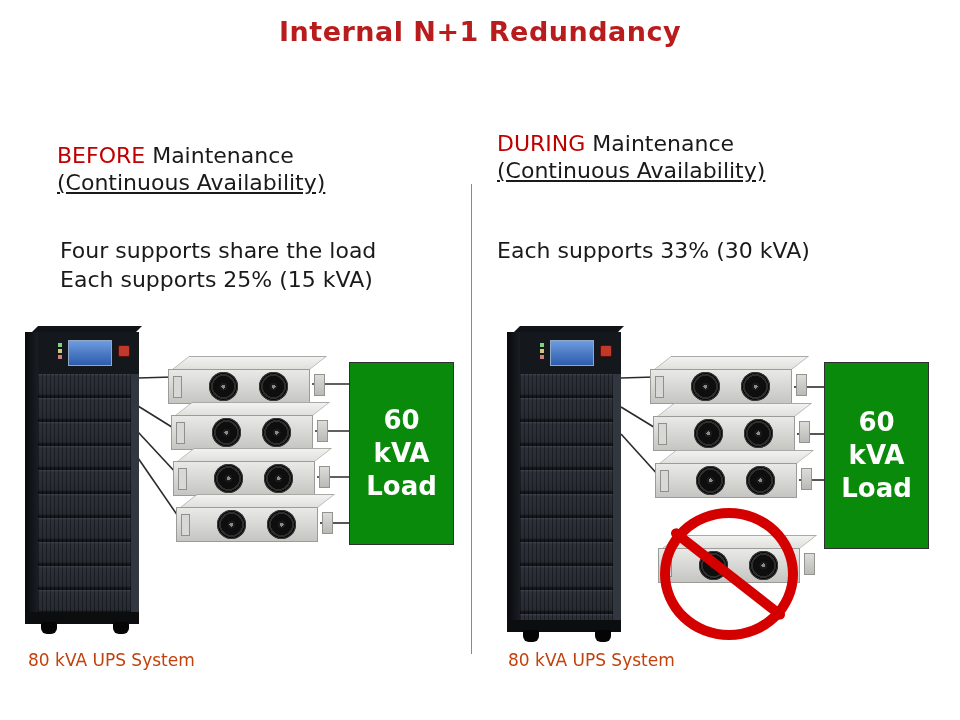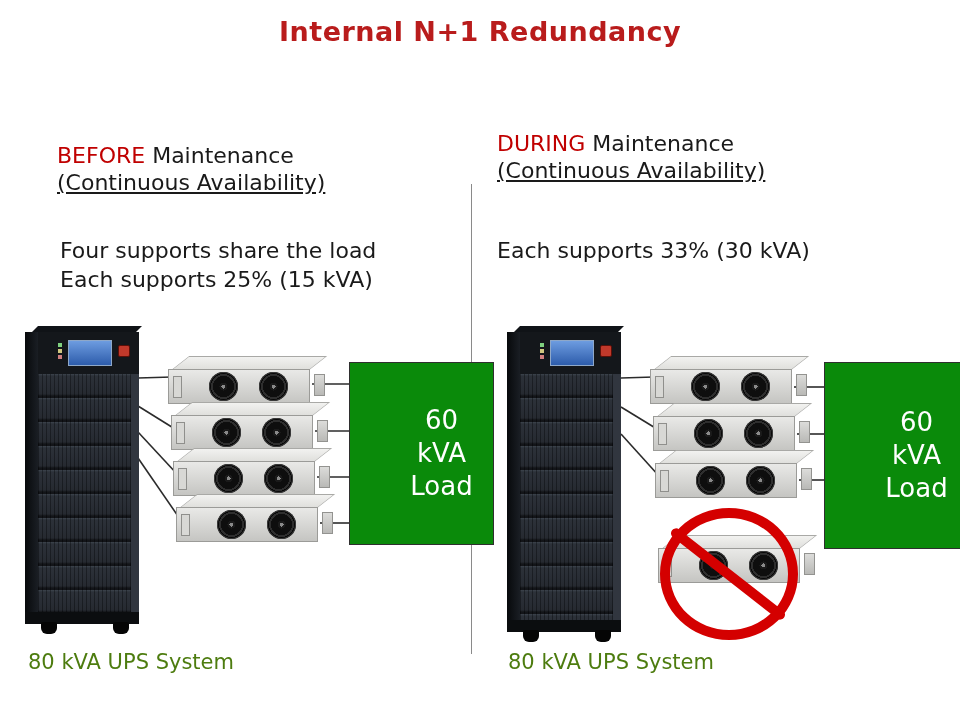--- a/index.html
+++ b/index.html
@@ -9,30 +9,30 @@
   }
   
   .title{
     position:absolute;top:16px;left:0;width:960px;text-align:center;
     font-size:27px;font-weight:bold;color:#b91c1c;letter-spacing:.5px;
   }
   .hdr{position:absolute;font-size:22px;line-height:27px;color:#1a1a1a;}
   .hdr .red{color:#C00000;}
   .hdr .under{text-decoration:underline;}
   .desc{position:absolute;font-size:22px;line-height:29px;color:#1a1a1a;}
-  .caption{position:absolute;font-size:21px;color:#4d7c0f;text-align:right;}
+  .caption{position:absolute;font-size:17px;color:#c2410c;text-align:right;}
   .divider{position:absolute;left:471px;top:184px;width:1px;height:470px;background:#8a8a8a;}
   
   svg.wires{position:absolute;left:0;top:0;z-index:1;}
   svg.wires line{stroke:#2b2b2b;stroke-width:1.6;}
   
   .load-box{
     position:absolute;width:103px;background:#0A8A0A;border:1px solid #2f2f2f;z-index:2;
-    color:#fff;font-weight:normal;font-size:26px;line-height:33px;text-align:center;
-    display:flex;flex-direction:column;justify-content:center;padding-left:40px;
+    color:#fff;font-weight:bold;font-size:26px;line-height:33px;text-align:center;
+    display:flex;flex-direction:column;justify-content:center;
   }
   
   .tower{position:absolute;width:114px;z-index:2;}
   .t-cap{position:absolute;left:6px;top:-6px;width:104px;height:7px;background:#101317;
          transform:skewX(-45deg);transform-origin:0 100%;}
   .t-side{position:absolute;left:0;top:0;bottom:12px;width:13px;
           background:linear-gradient(to right,#07090b,#1a1e24);}
   .t-head{position:absolute;left:13px;right:0;top:0;height:42px;background:#14171b;
           border-bottom:2px solid #06080a;}
   .lcd{position:absolute;left:30px;top:8px;width:42px;height:24px;border:1px solid #8fa8c8;

